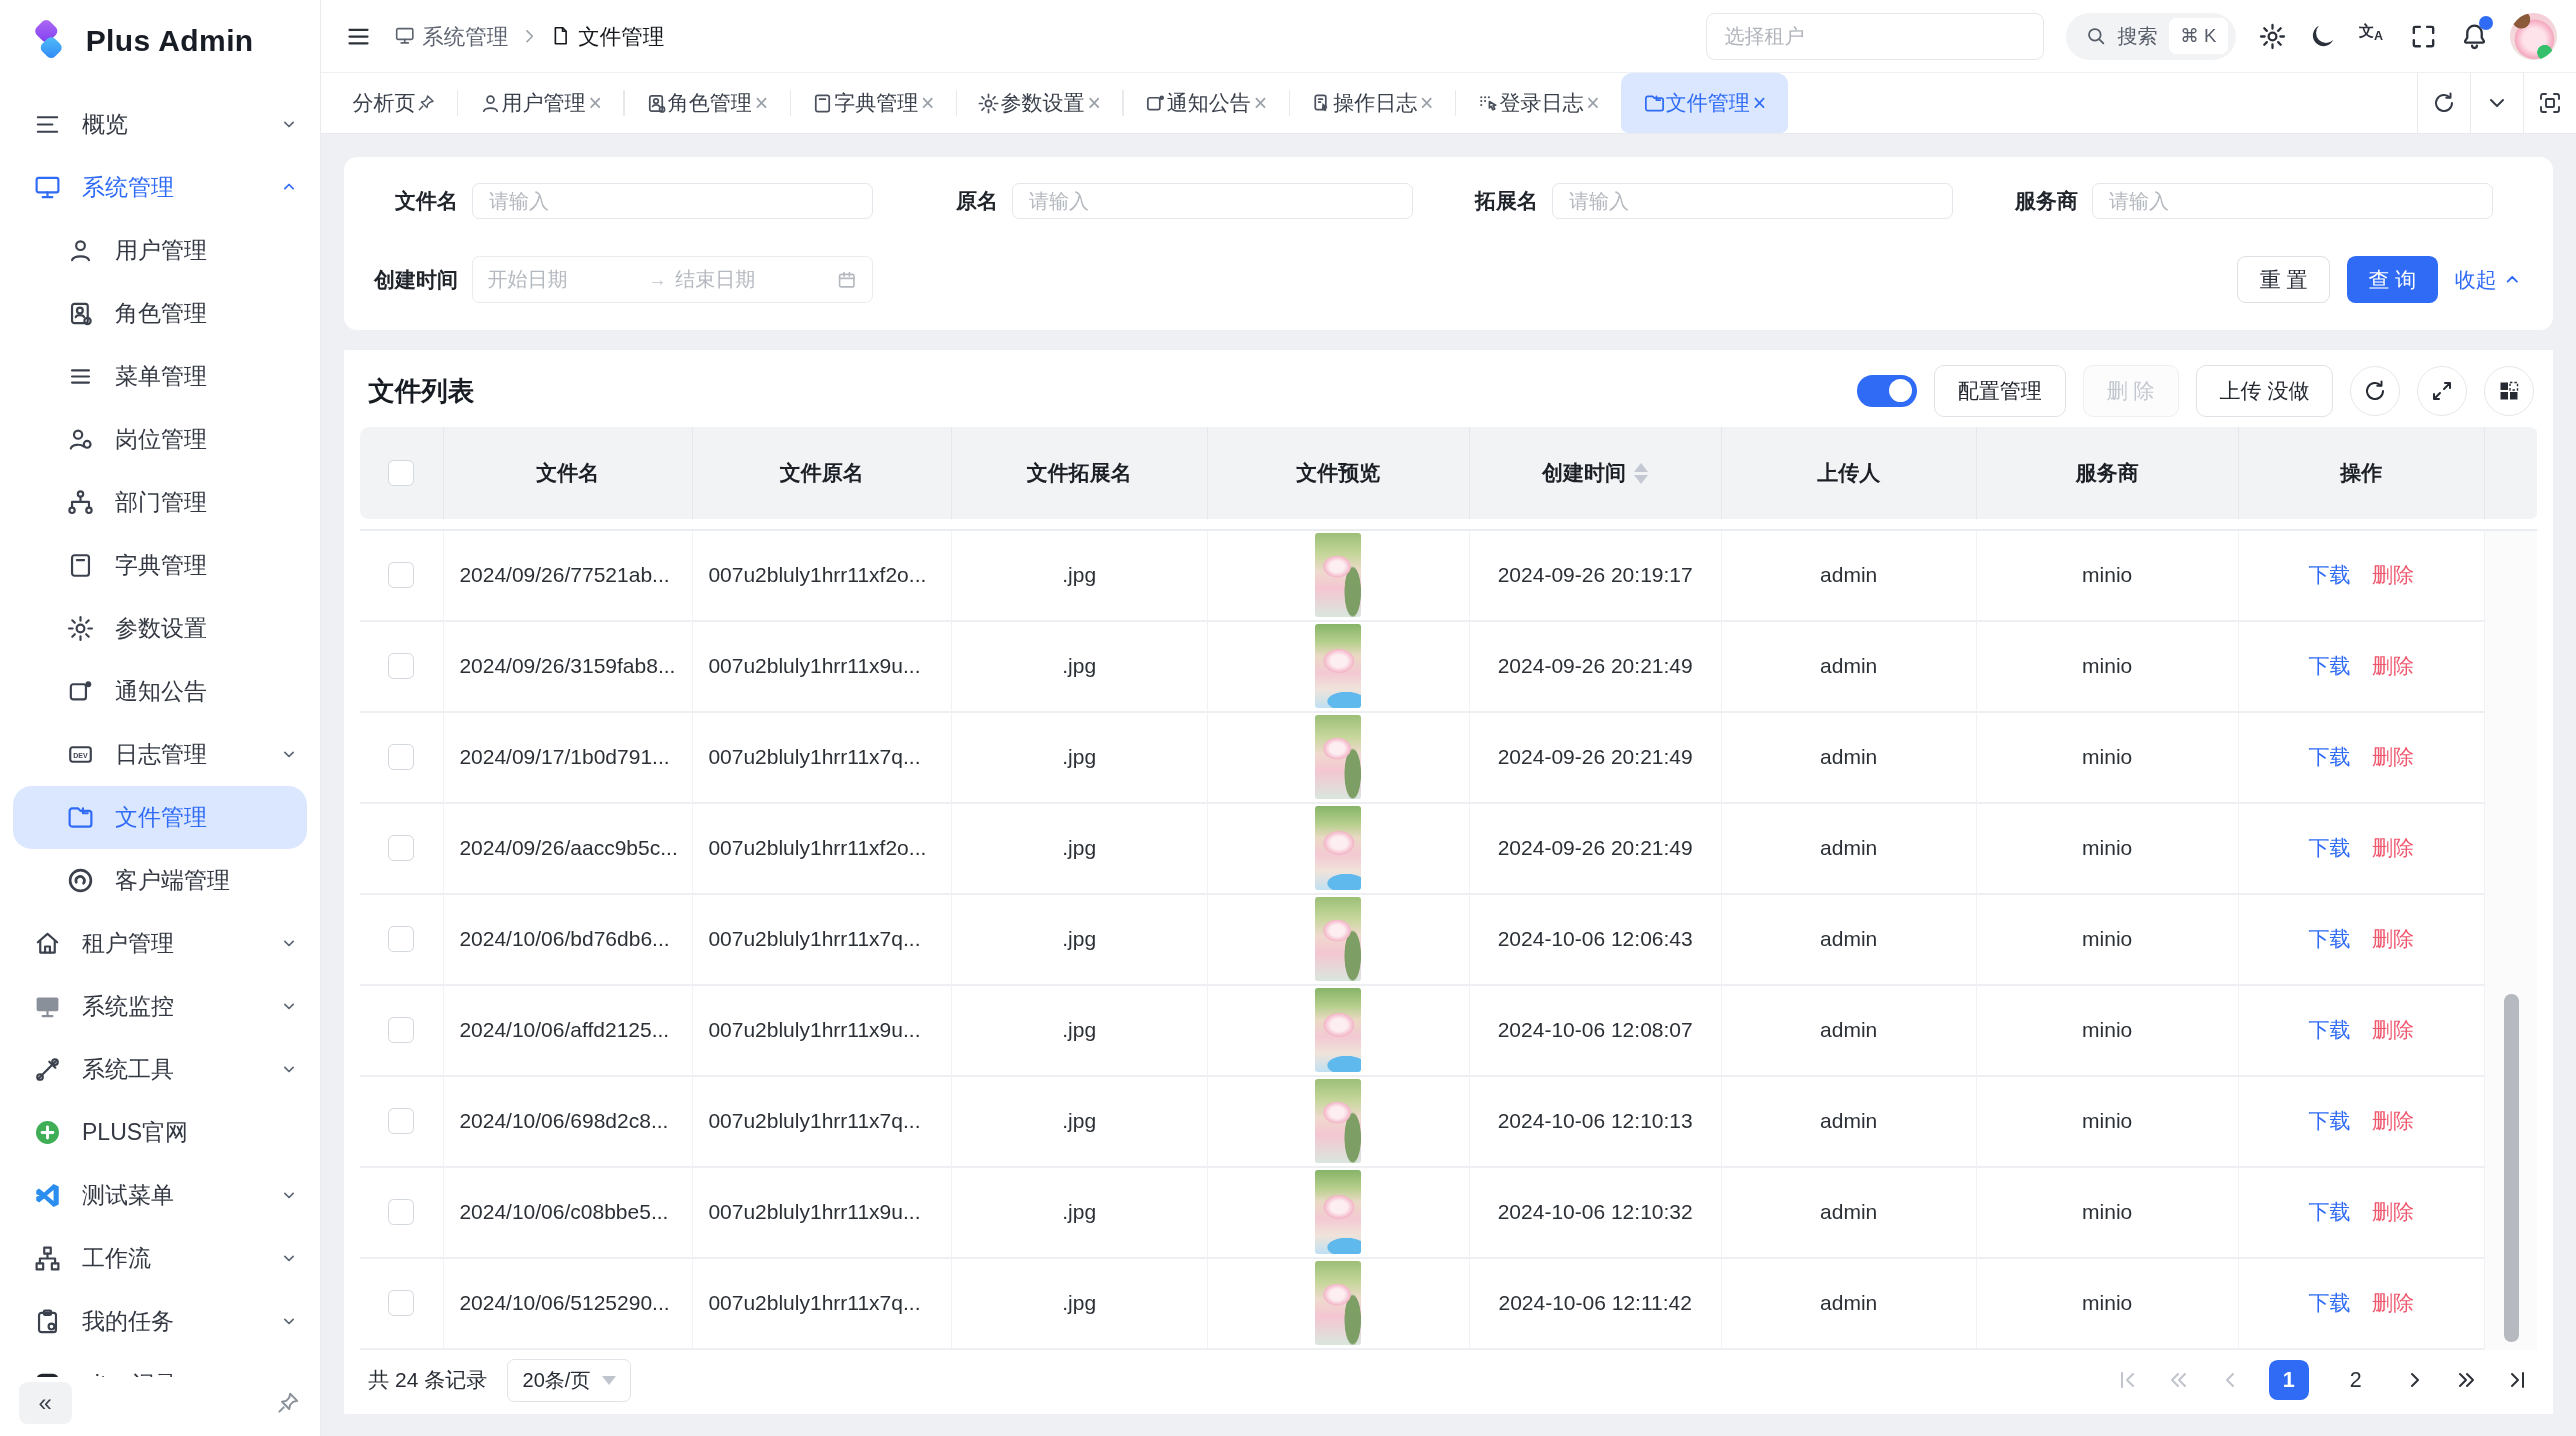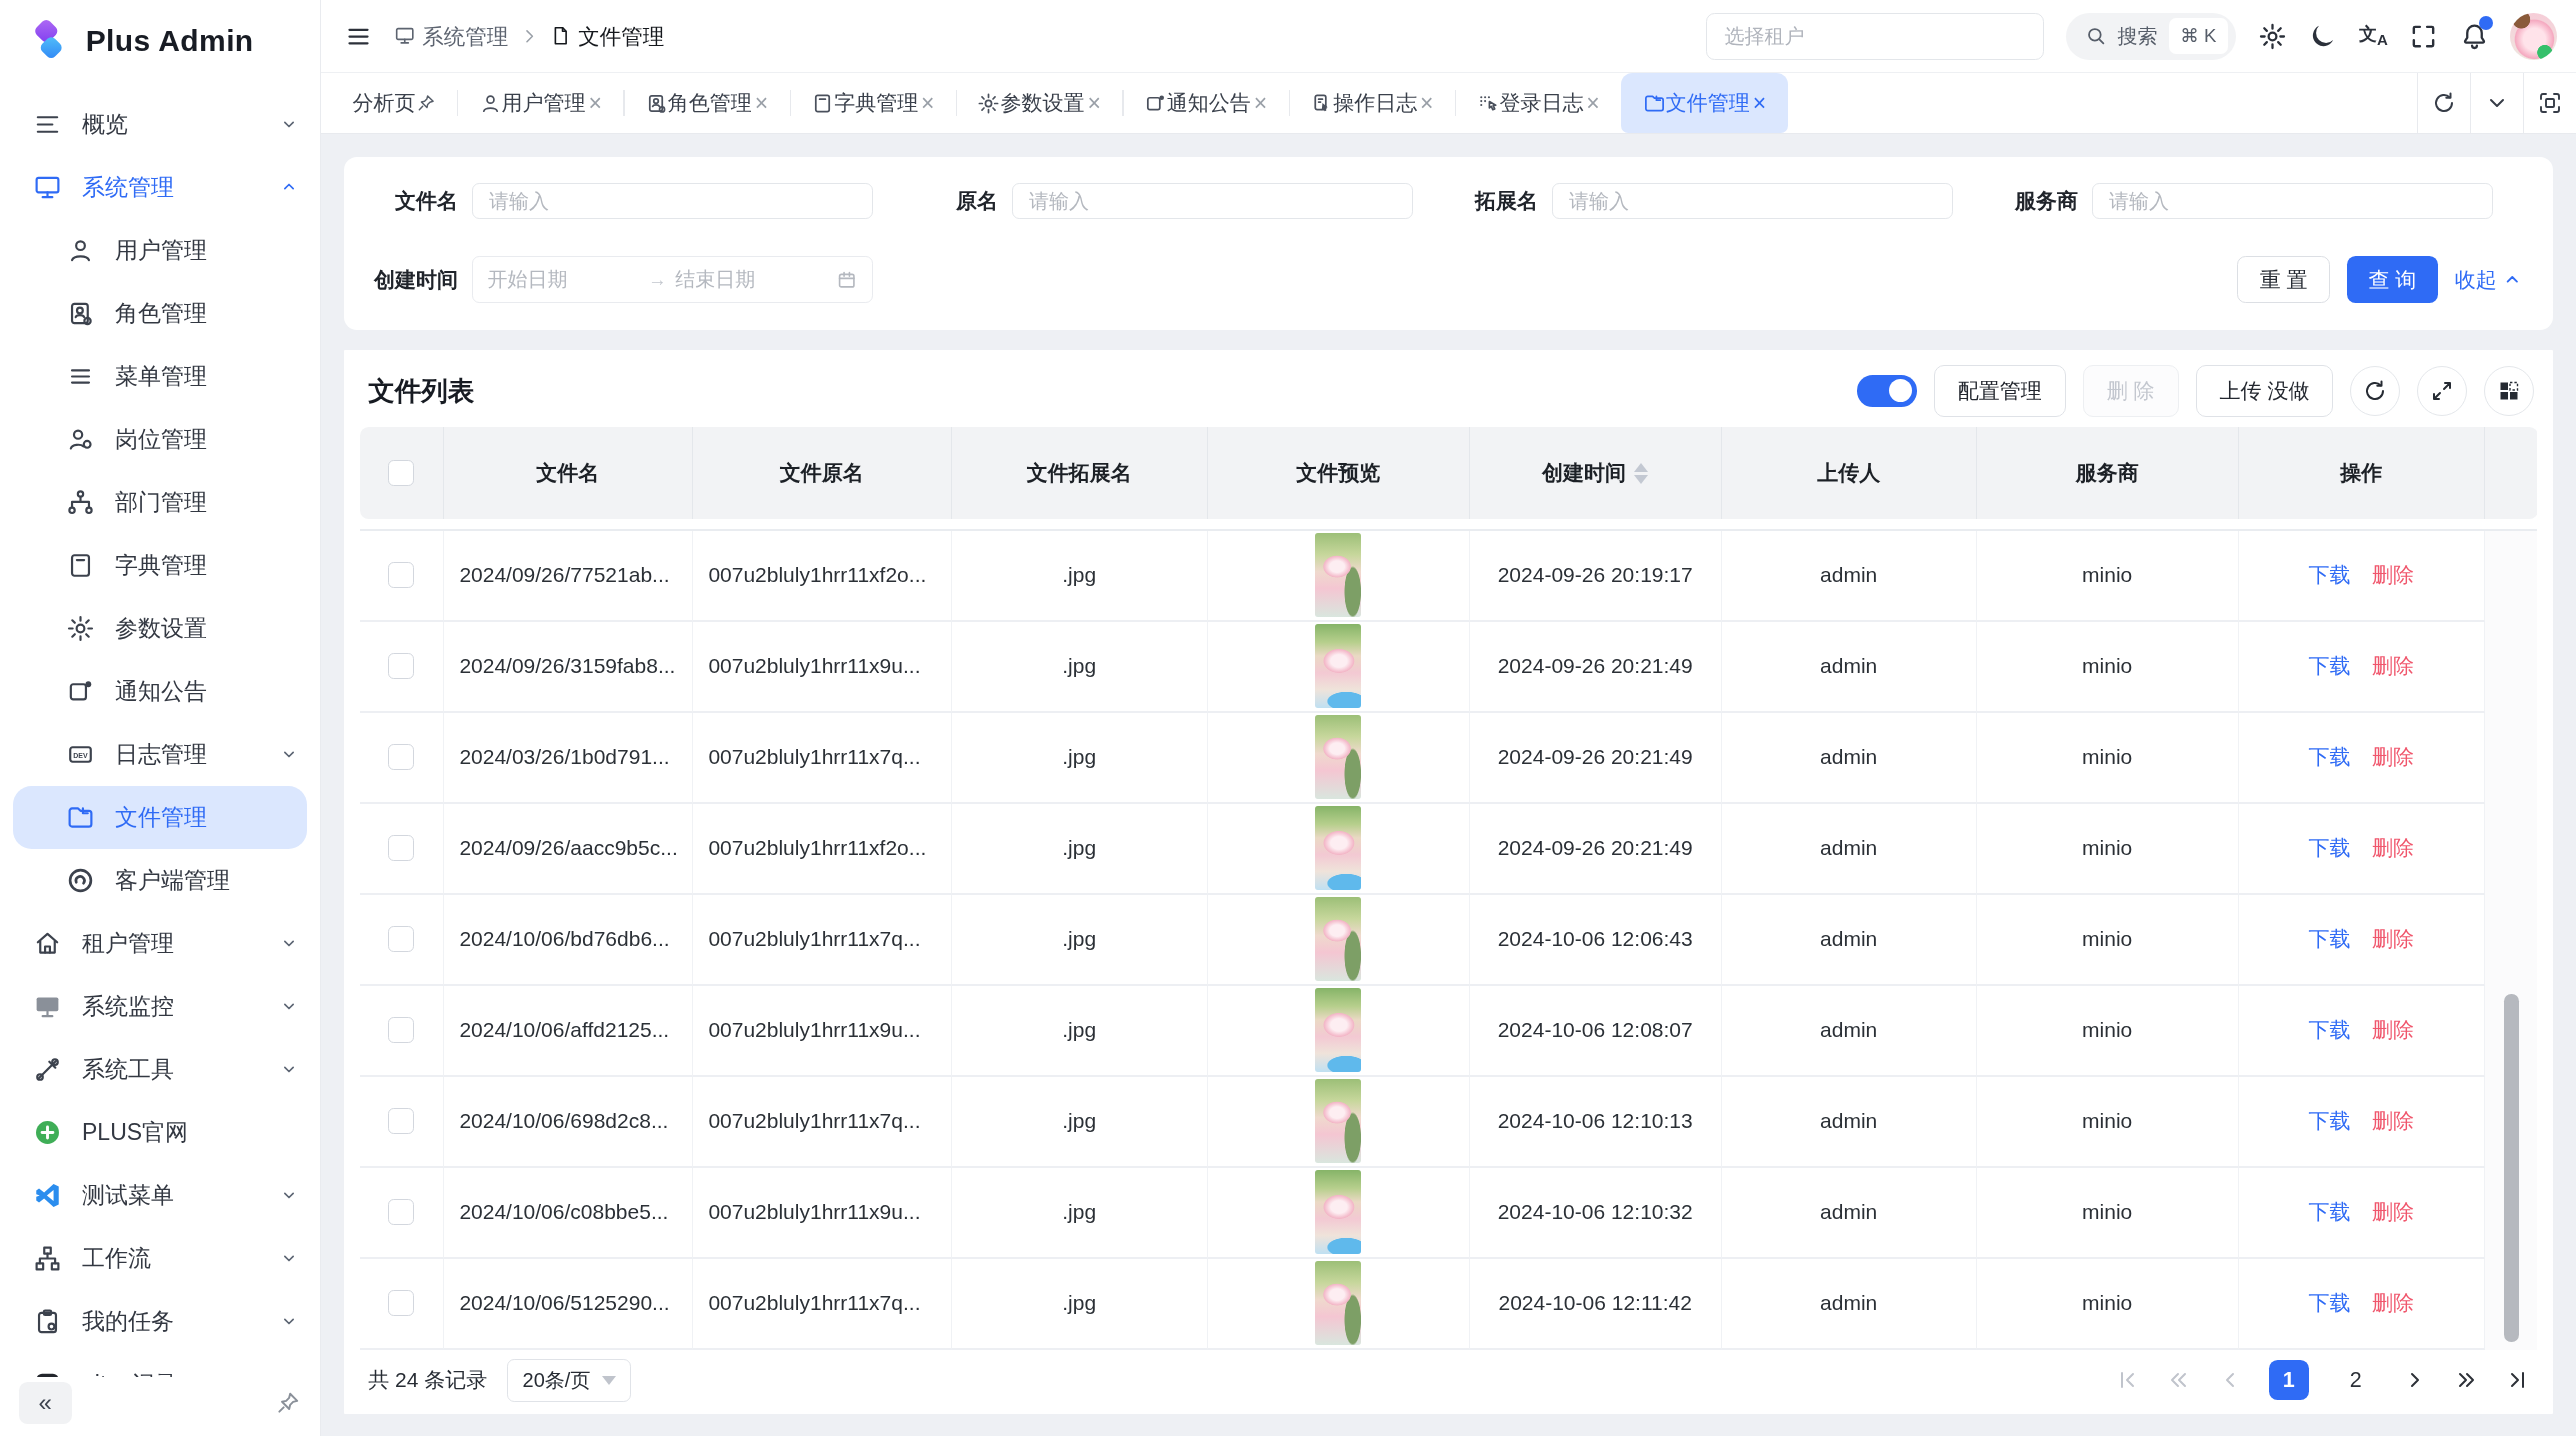--- a/index.html
+++ b/index.html
@@ -53,21 +53,21 @@
   .topbar-right { margin-left:auto; display:flex; align-items:center; gap:21.5px; }
   .tenant-input { width:338px; height:47px; border:1.4px solid #e3e6ea; border-radius:8.6px;
                   padding:0 17px; font-size:20px; color:#15803d; background:#fff; outline:none; }
   .tenant-input::placeholder { color:#b0b4bc; }
   .search-pill { height:47px; background:#f2f3f5; border-radius:23.6px; display:flex;
                  align-items:center; gap:11.4px; padding:0 8.6px 0 18.6px; color:#565d69; cursor:pointer; }
   .search-pill .ic { width:21.5px; height:21.5px; }
   .kbd { background:#fff; border-radius:7.2px; height:36px; padding:0 11.4px; display:flex;
          align-items:center; font-size:18.6px; color:#565d69; }
   .top-icon { width:29px; height:29px; color:#2b303a; position:relative; cursor:pointer; }
-  .translate-glyph { font-size:18px; font-weight:600; color:#2b303a; white-space:nowrap; }
+  .translate-glyph { font-size:15px; font-weight:600; color:#2b303a; white-space:nowrap; }
   .bell-dot { position:absolute; top:-5.7px; right:-4.3px; width:14.3px; height:14.3px;
               border-radius:50%; background:#2f6bf5; }
   .avatar { width:47px; height:47px; border-radius:50%; cursor:pointer; flex:none;
     background:
       radial-gradient(15.7px 15.7px at 74% 84%, #35c06b 0 46%, transparent 50%),
       radial-gradient(18.6px 18.6px at 24% 14%, #8a5a3a 0 46%, transparent 50%),
       radial-gradient(29px 29px at 52% 56%, #ffe3ea 0 38%, #f5a9c0 66%, transparent 70%),
       linear-gradient(180deg,#f6cdd8,#efe6df); }
 
   
@@ -810,21 +810,21 @@
               <div class="cell">
                 <a class="lnk dl">下载</a>
                 <a class="lnk del">删除</a>
               </div>
               <div class="cell c-gutter"></div>
             </div>
             <div class="t-grid t-row">
               <div class="cell">
                 <span class="checkbox"></span>
               </div>
-              <div class="cell left">2024/03/26/1b0d791...</div>
+              <div class="cell left">2024/09/17/1b0d791...</div>
               <div class="cell left">007u2bluly1hrr11x7q...</div>
               <div class="cell">.jpg</div>
               <div class="cell">
                 <span class="thumb"></span>
               </div>
               <div class="cell">2024-09-26 20:21:49</div>
               <div class="cell">admin</div>
               <div class="cell">minio</div>
               <div class="cell">
                 <a class="lnk dl">下载</a>

